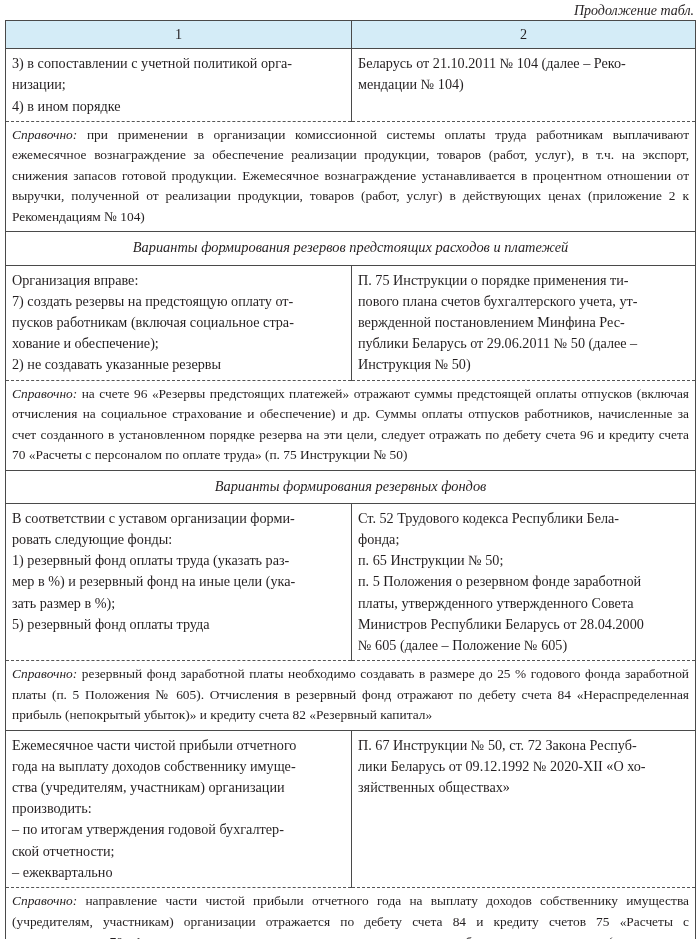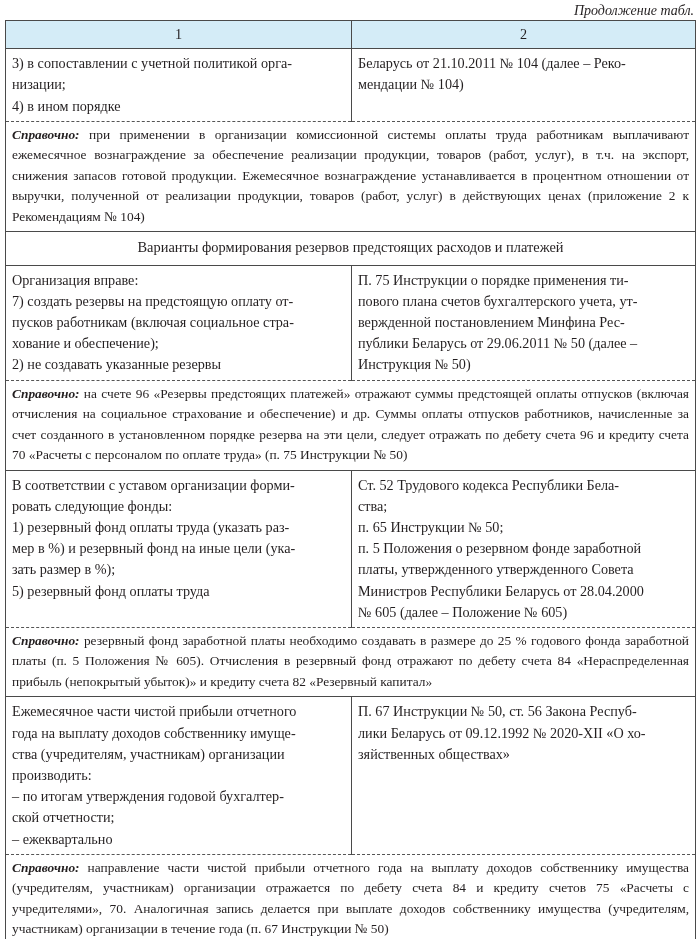--- a/index.html
+++ b/index.html
@@ -38,23 +38,24 @@
     height: 20px;
   }
   tr.data td { border-bottom: 1.3px dashed #555; }
   tr.note td {
     border-bottom: 1.3px solid #4a4a4a;
     padding: 3px 6px 4px 6px;
     font-size: 13.4px;
     line-height: 20.5px;
     text-align: justify;
   }
-  tr.note b { font-style: italic; font-weight: bold; margin-top: 8px; }
+  tr.note b { font-style: italic; font-weight: normal; margin-top: 8px; }
   tr.section td {
     text-align: center;
+    font-style: italic;
     border-bottom: 1.3px solid #4a4a4a;
     padding: 5px 8px 6px 8px;
     font-size: 14.4px;
   }
   .line { display: block; }
 </style>
 </head>
 <body>
 
 <div class="caption">Продолжение табл.</div>
@@ -100,33 +101,36 @@
         <span class="line">вержденной постановлением Минфина Рес-</span>
         <span class="line">публики Беларусь от 29.06.2011 № 50 (далее –</span>
         <span class="line">Инструкция № 50)</span>
       </td>
     </tr>
 
     <tr class="note">
       <td colspan="2"><b>Справочно:</b><span> на счете 96 «Резервы предстоящих платежей» отражают суммы предстоящей оплаты отпусков (включая отчисления на социальное страхование и обеспечение) и др. Суммы оплаты отпусков работников, начисленные за счет созданного в установленном порядке резерва на эти цели, следует отражать по дебету счета 96 и кредиту счета 70 «Расчеты с персоналом по оплате труда» (п. 75 Инструкции № 50)</span></td>
     </tr>
 
+    <tr class="section">
+      <td colspan="2">Варианты формирования резервных фондов</td>
+    </tr>
 
     <tr class="data">
       <td class="col1">
         <span class="line">В соответствии с уставом организации форми-</span>
         <span class="line">ровать следующие фонды:</span>
         <span class="line">1) резервный фонд оплаты труда (указать раз-</span>
         <span class="line">мер в %) и резервный фонд на иные цели (ука-</span>
         <span class="line">зать размер в %);</span>
         <span class="line">5) резервный фонд оплаты труда</span>
       </td>
       <td class="col2">
         <span class="line">Ст. 52 Трудового кодекса Республики Бела-</span>
-        <span class="line">ства;</span>
+        <span class="line">фонда;</span>
         <span class="line">п. 65 Инструкции № 50;</span>
         <span class="line">п. 5 Положения о резервном фонде заработной</span>
         <span class="line">платы, утвержденного утвержденного Совета</span>
         <span class="line">Министров Республики Беларусь от 28.04.2000</span>
         <span class="line">№ 605 (далее – Положение № 605)</span>
       </td>
     </tr>
 
     <tr class="note">
       <td colspan="2"><b>Справочно:</b><span> резервный фонд заработной платы необходимо создавать в размере до 25 % годового фонда заработной платы (п. 5 Положения № 605). Отчисления в резервный фонд отражают по дебету счета 84 «Нераспределенная прибыль (непокрытый убыток)» и кредиту счета 82 «Резервный капитал»</span></td>
@@ -137,21 +141,21 @@
       <td class="col1">
         <span class="line">Ежемесячное части чистой прибыли отчетного</span>
         <span class="line">года на выплату доходов собственнику имуще-</span>
         <span class="line">ства (учредителям, участникам) организации</span>
         <span class="line">производить:</span>
         <span class="line">– по итогам утверждения годовой бухгалтер-</span>
         <span class="line">ской отчетности;</span>
         <span class="line">– ежеквартально</span>
       </td>
       <td class="col2">
-        <span class="line">П. 67 Инструкции № 50, ст. 56 Закона Респуб-</span>
+        <span class="line">П. 67 Инструкции № 50, ст. 72 Закона Респуб-</span>
         <span class="line">лики Беларусь от 09.12.1992 № 2020-XII «О хо-</span>
         <span class="line">зяйственных обществах»</span>
       </td>
     </tr>
 
     <tr class="note">
       <td colspan="2"><b>Справочно:</b><span> направление части чистой прибыли отчетного года на выплату доходов собственнику имущества (учредителям, участникам) организации отражается по дебету счета 84 и кредиту счетов 75 «Расчеты с учредителями», 70. Аналогичная запись делается при выплате доходов собственнику имущества (учредителям, участникам) организации в течение года (п. 67 Инструкции № 50)</span></td>
     </tr>
 
   </tbody>

